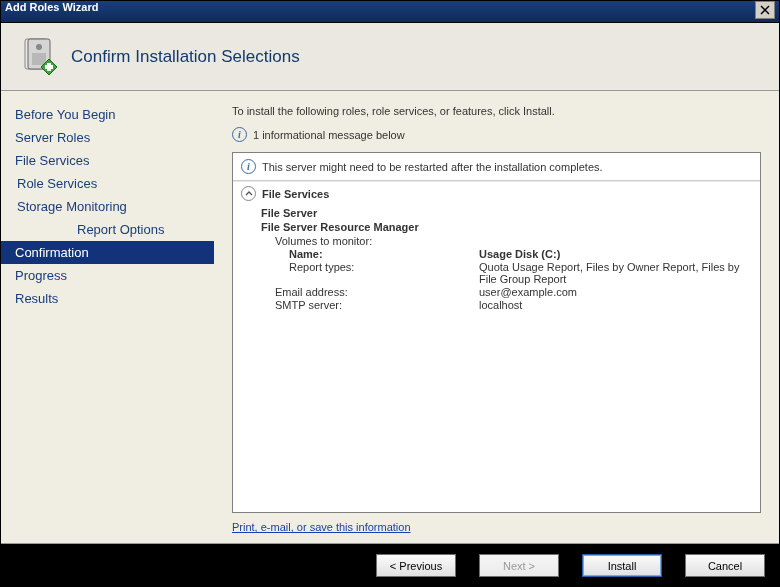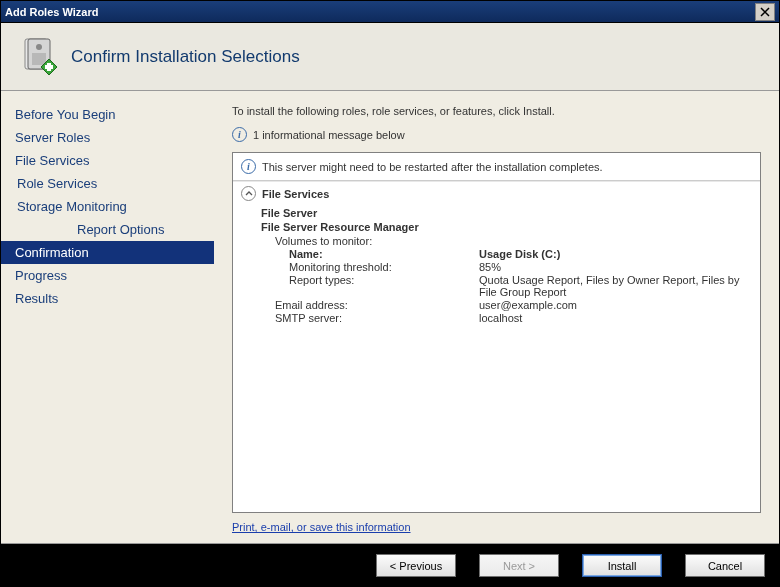--- a/index.html
+++ b/index.html
@@ -1,17 +1,17 @@
 <!DOCTYPE html>
 <html><head>
 <meta charset="utf-8">
 <style>
 * { box-sizing: border-box; margin: 0; padding: 0; }
 body { font-family: Tahoma, "Segoe UI", sans-serif; font-size: 11px; background: #fff; width: 780px; height: 587px; overflow: hidden; border: 1px solid #000; position: relative; }
-.titlebar { background: linear-gradient(#1a3e7a, #0e2a5c); color: #fff; height: 22px; display: flex; align-items: center; padding: 0 4px; border-bottom: 1px solid #000; }
+.titlebar { background: linear-gradient(#1a3e7a, #0e2a5c); color: #fff; height: 22px; display: flex; align-items: flex-start; padding: 0 4px; border-bottom: 1px solid #000; }
 .titlebar-text { font-weight: bold; font-size: 11px; flex: 1; }
 .close-btn { width: 20px; height: 18px; background: #d4d0c8; border: 1px solid #808080; display: flex; align-items: center; justify-content: center; cursor: pointer; }
 .close-btn svg { width: 10px; height: 10px; }
 .header { height: 68px; background: #eae8e0; display: flex; align-items: center; padding: 0 16px; border-bottom: 1px solid #999; }
 .header-icon { width: 44px; height: 44px; margin-right: 10px; position: relative; }
 .page-title { font-size: 17px; color: #123a6e; font-family: "Segoe UI", Tahoma, sans-serif; }
 .body { display: flex; height: 452px; background: #f0ede3; }
 .sidebar { width: 213px; background: #f0ede3; padding-top: 12px; }
 .nav-item { padding: 4px 0 4px 14px; color: #1a3e7a; cursor: pointer; font-size: 13px; }
 .nav-item.sub1 { padding-left: 16px; }
@@ -105,24 +105,20 @@
       </div>
       <div class="section-body">
         <div class="role-name">File Server</div>
         <div class="role-name">File Server Resource Manager</div>
         <div class="indent1">Volumes to monitor:</div>
         <div class="kv indent2">
           <div class="k bold">Name:</div>
           <div class="v bold">Usage Disk (C:)</div>
         </div>
         <div class="kv indent2">
-          <div class="k">Monitoring threshold:</div>
-          <div class="v">85%</div>
-        </div>
-        <div class="kv indent2">
           <div class="k">Report types:</div>
           <div class="v">Quota Usage Report, Files by Owner Report, Files by File Group Report</div>
         </div>
         <div class="kv indent1">
           <div class="k" style="width:204px">Email address:</div>
           <div class="v">user@example.com</div>
         </div>
         <div class="kv indent1">
           <div class="k" style="width:204px">SMTP server:</div>
           <div class="v">localhost</div>

